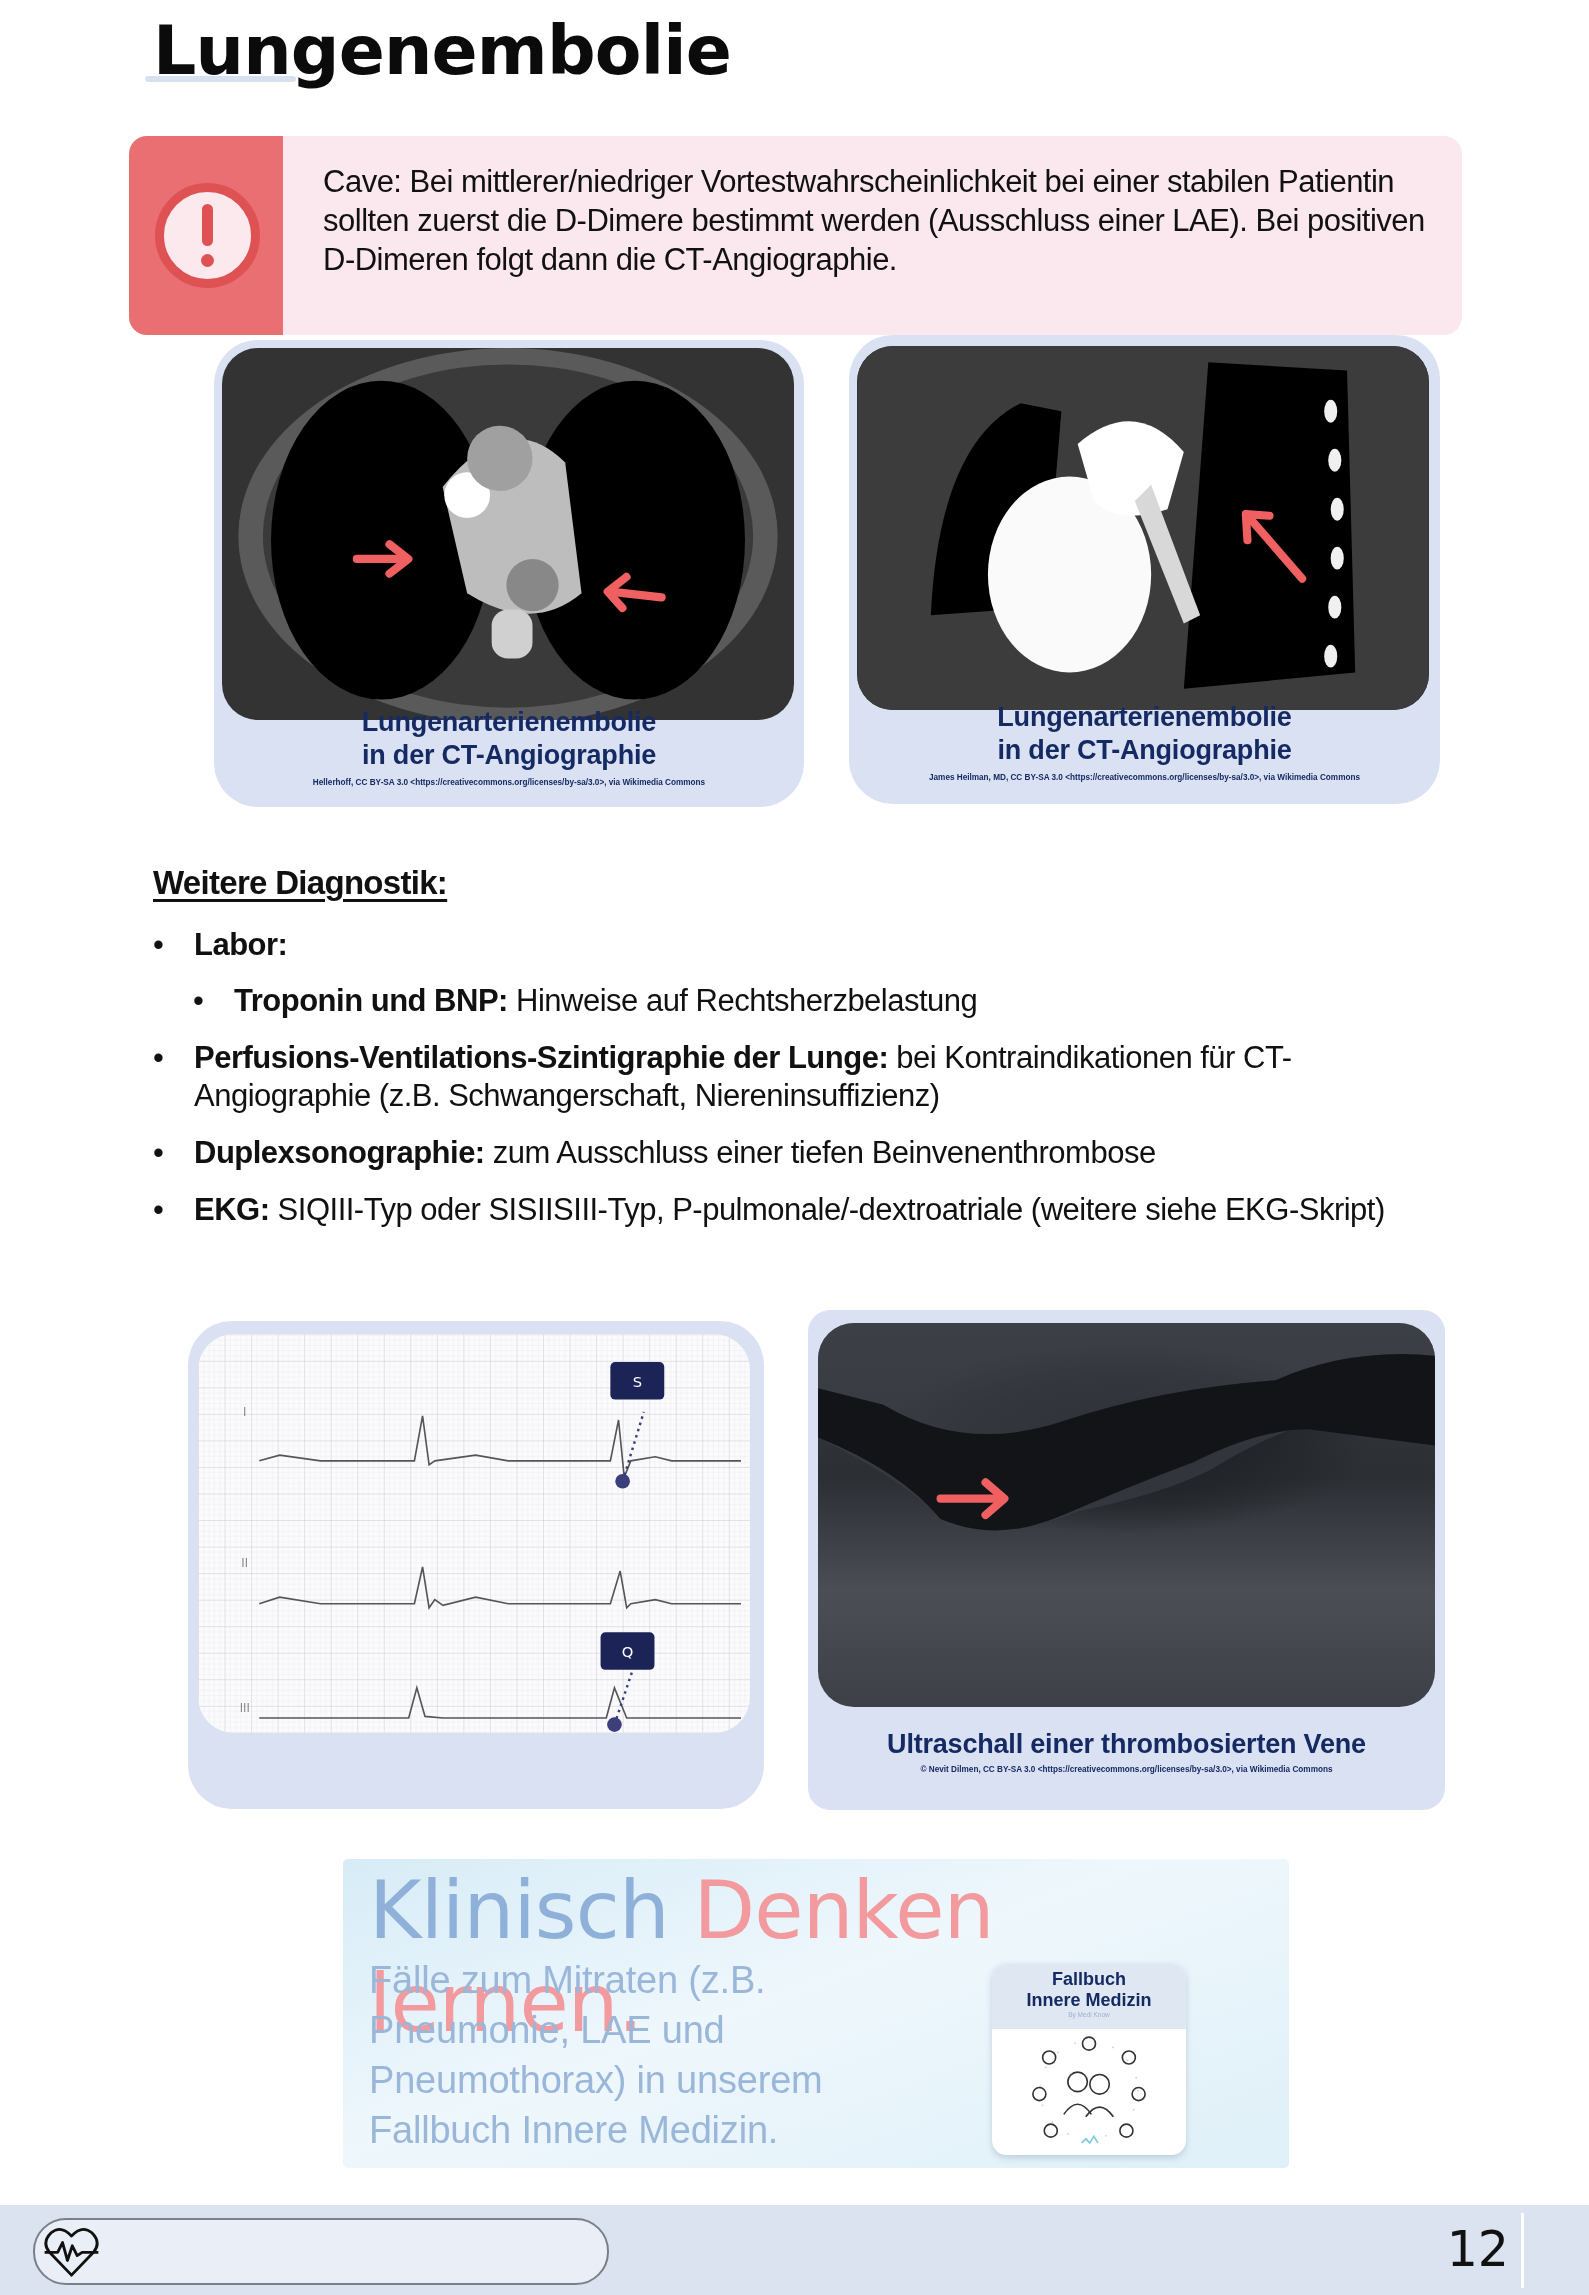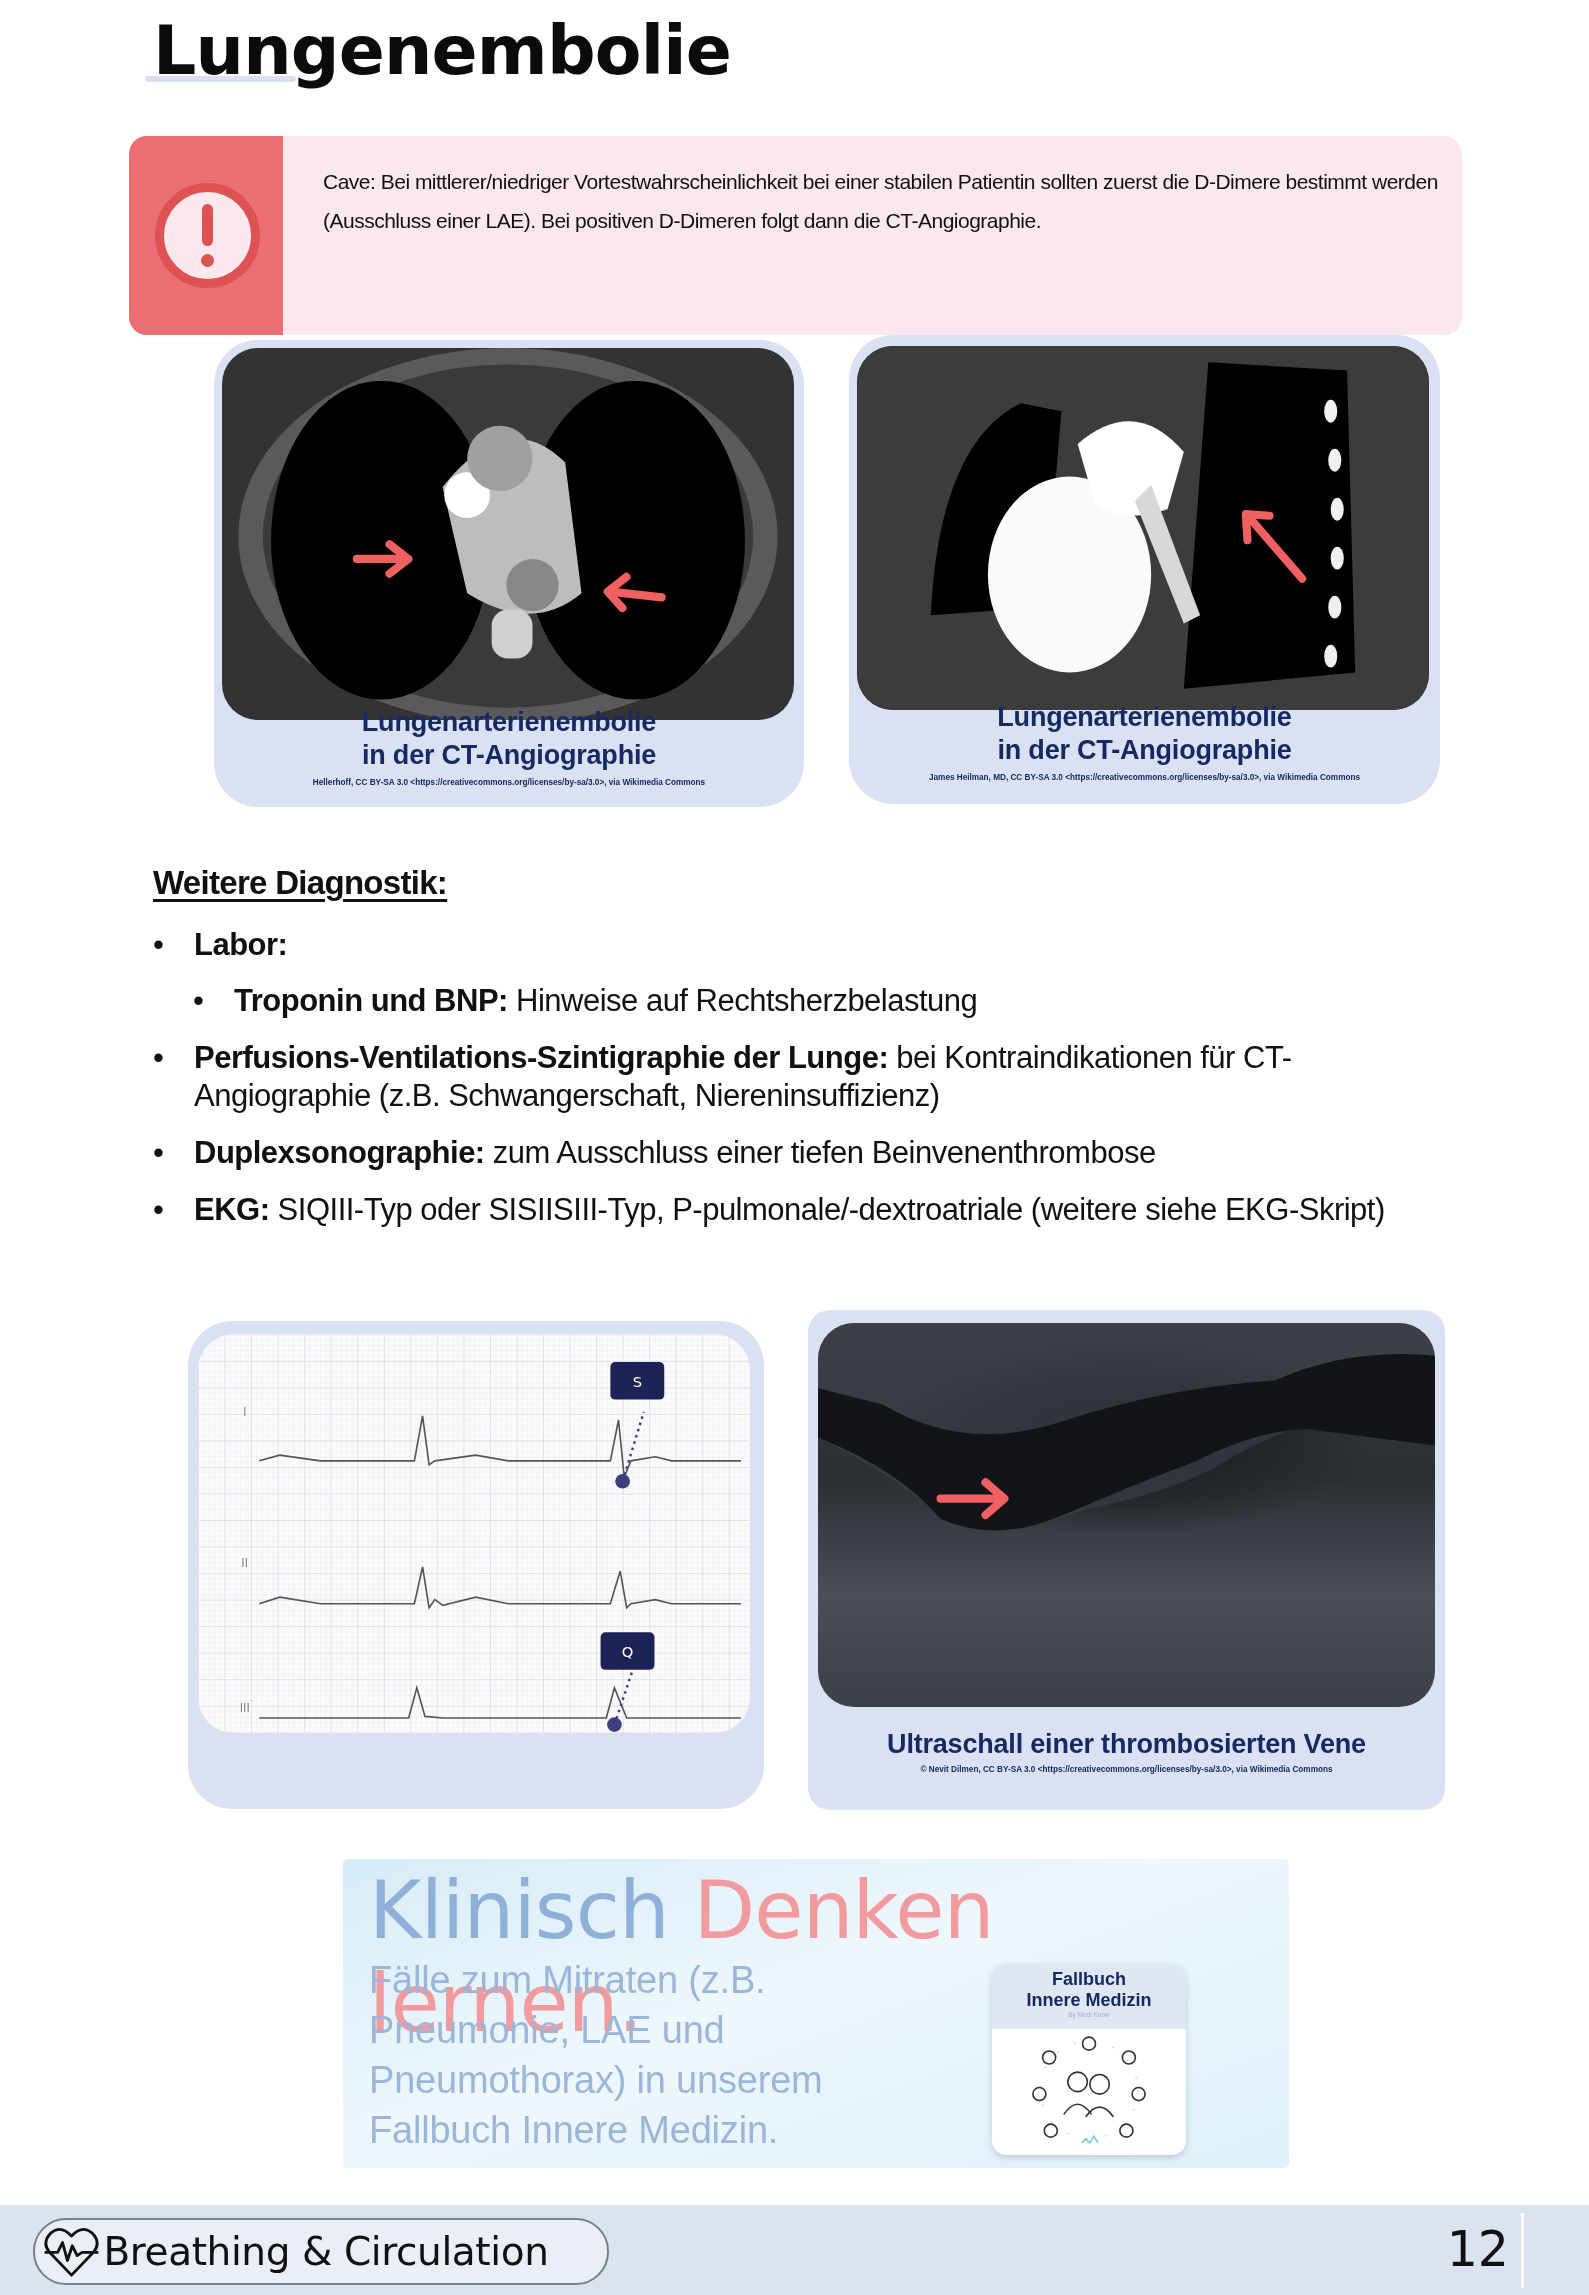--- a/index.html
+++ b/index.html
@@ -28,21 +28,21 @@
   }
   .callout-icon {
     position: absolute; left: 26px; top: 47px; width: 105px; height: 105px;
     border-radius: 50%; background: #fbe9ee; border: 9.8px solid #de5254;
     display: flex; align-items: center; justify-content: center; flex-direction: column;
   }
   .callout-icon .bar { width: 11.4px; height: 42px; background: #de5254; border-radius: 5.7px; }
   .callout-icon .dot { width: 13px; height: 13px; background: #de5254; border-radius: 50%; margin-top: 8.2px; }
   .callout-text {
     position: absolute; left: 194px; top: 26px; width: 1119px;
-    font-size: 21px; line-height: 39px; font-weight: 400; color: #111;
+    font-size: 31px; line-height: 39px; font-weight: 400; color: #111;
     letter-spacing: -0.5px;
   }
 
   
   .card {
     position: absolute; background: #d9e1f2; border-radius: 44px;
   }
   .card .img {
     position: absolute; border-radius: 36px; overflow: hidden;
   }
@@ -293,18 +293,17 @@
     </div>
   </div>
 </div>
 
 <div class="footer">
   <div class="chapter-pill">
     <svg width="57" height="57" viewBox="0 0 70 70">
       <path d="M35 64 L8 36 Q-2 24 10 12 Q22 2 35 16 Q48 2 60 12 Q72 24 62 36 Z" fill="none" stroke="#111" stroke-width="3.5" stroke-linejoin="round"></path>
       <polyline points="2,36 18,36 24,24 30,46 36,28 42,40 48,36 68,36" fill="none" stroke="#111" stroke-width="3.5" stroke-linejoin="round"></polyline>
     </svg>
-    <span class="chapter-label">Breathing &amp; Circulation</span>
   </div>
   <div class="page-number">12</div>
   <div class="page-rule"></div>
 </div>
 
 
 </body></html>

